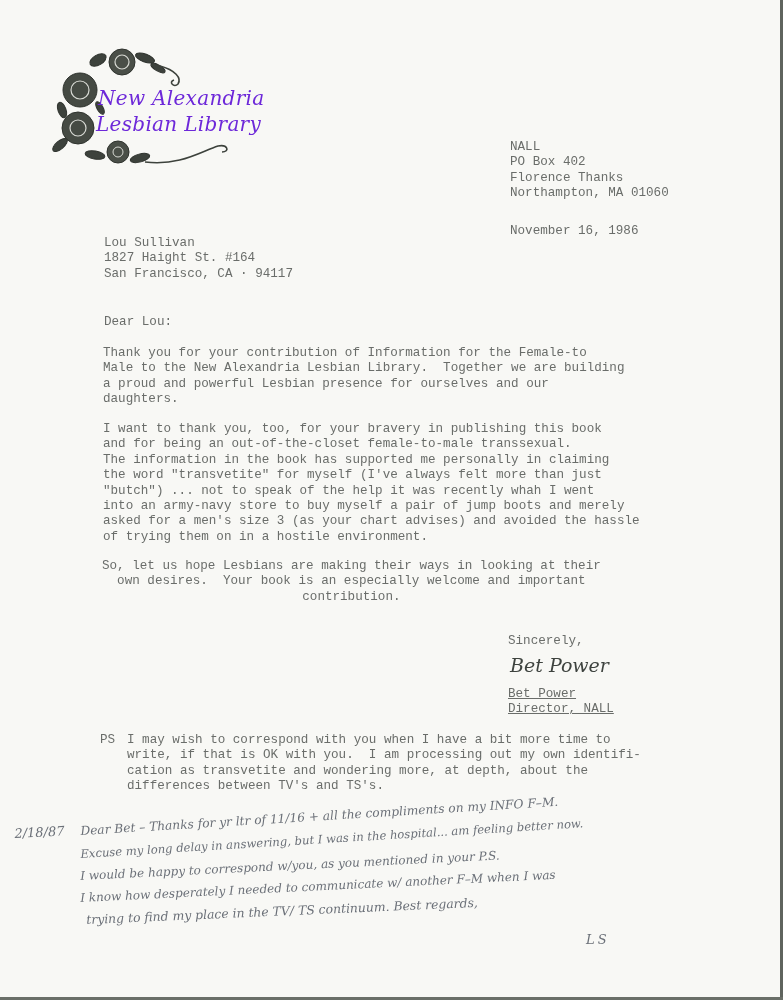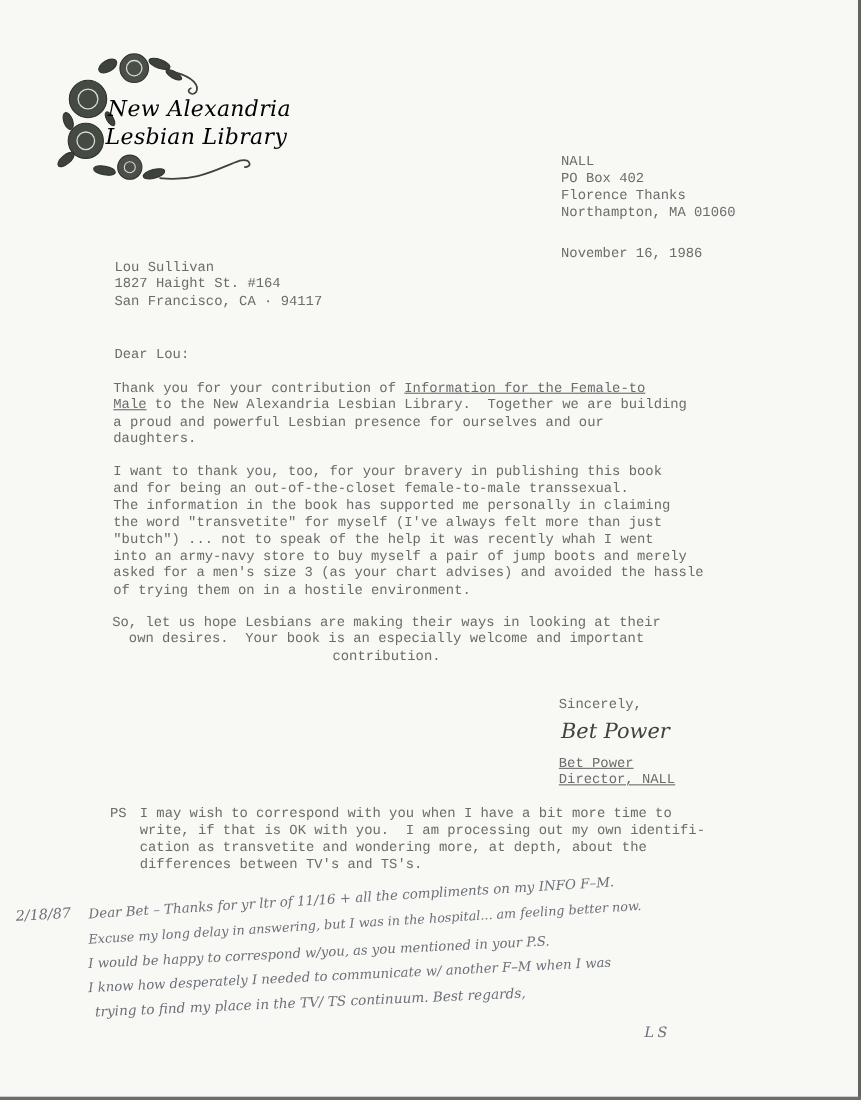--- a/index.html
+++ b/index.html
@@ -26,32 +26,32 @@
       color: #6a6d6a;
       white-space: pre;
       position: absolute;
       margin: 0;
     }
     .logo {
       position: absolute; left: 50px; top: 40px; width: 245px; height: 135px;
     }
     .logo-text {
       position: absolute; font-family: "DejaVu Serif", serif;
-      font-style: italic; color: #000000; font-size: 20px; letter-spacing: 0.3px;
+      font-style: italic; color: #6d28d9; font-size: 20px; letter-spacing: 0.3px;
       white-space: nowrap;
     }
     .hand {
       position: absolute;
       font-family: "DejaVu Serif", serif;
       font-style: italic;
       font-size: 13px;
       color: #6b7078;
       white-space: nowrap;
     }
-    .underline { text-decoration: underline; }
+    .underline { }
   </style>
 </head>
 <body>
 
 <div class="page">
 
   <div class="logo">
     <svg width="245" height="135" viewBox="0 0 245 135" style="position:absolute;left:0;top:0;">
       <g fill="#3d423c" stroke="#2f332e" stroke-width="1">
 

